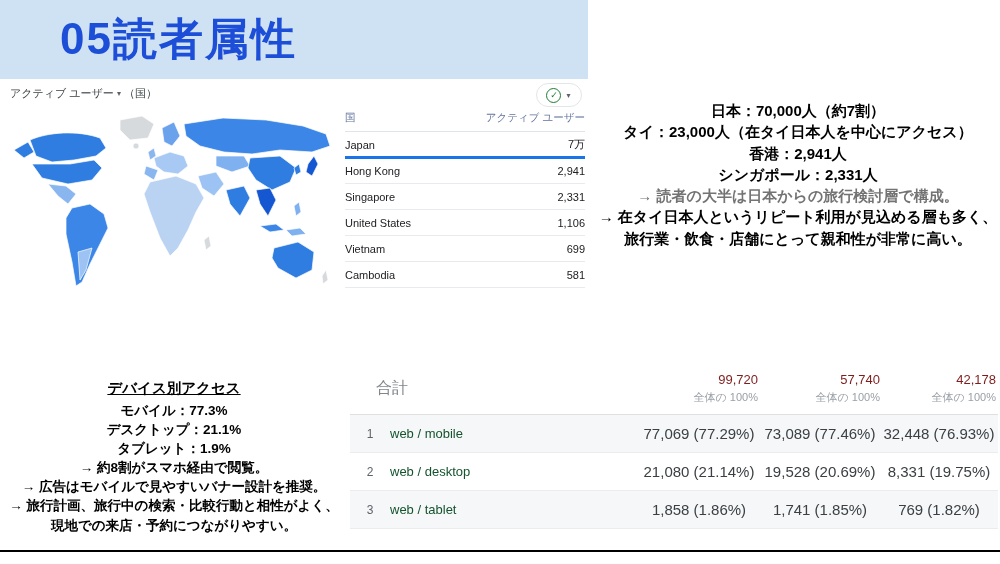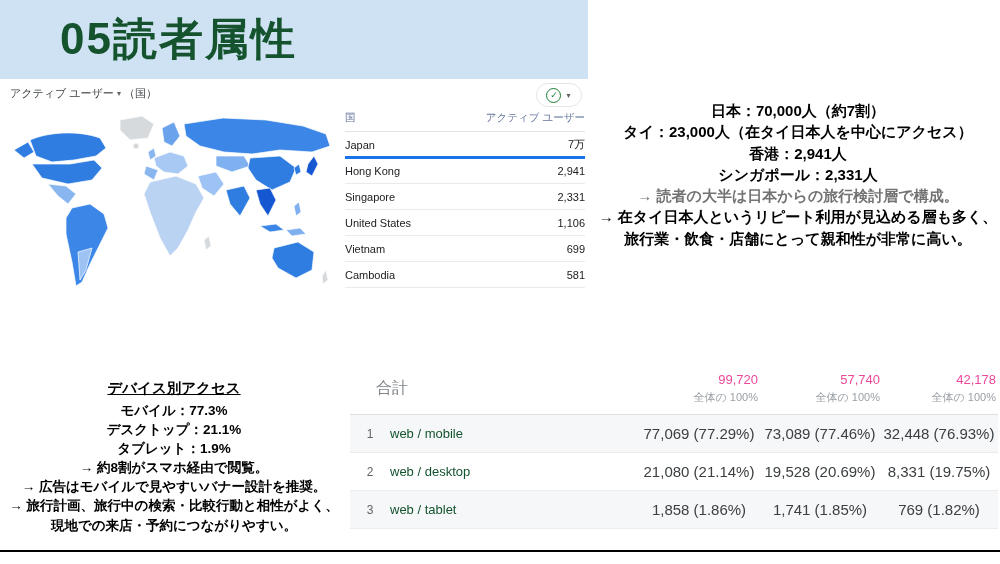--- a/index.html
+++ b/index.html
@@ -1,21 +1,21 @@
 <!DOCTYPE html>
 <html><head>
 <meta charset="utf-8">
 <style>
   html,body{margin:0;padding:0;background:#fff;}
   .slide{position:relative;width:1000px;height:564px;background:#fff;overflow:hidden;
          font-family:"Liberation Sans","DejaVu Sans",sans-serif;}
 
   
   .title-band{position:absolute;left:0;top:0;width:588px;height:79px;background:#cfe2f3;}
-  .page-title{margin:0;padding:10px 0 0 60px;font-size:44px;font-weight:800;color:#14532d;letter-spacing:2px;}
+  .page-title{margin:0;padding:10px 0 0 60px;font-size:44px;font-weight:800;color:#1d4ed8;letter-spacing:2px;}
 
   
   .ga-header{position:absolute;left:10px;top:86px;display:flex;align-items:center;gap:2px;
              font-size:11px;color:#3c4043;cursor:pointer;}
   .ga-caret{font-size:8px;color:#5f6368;margin:0 1px;}
   .check-btn{position:absolute;left:536px;top:83px;width:44px;height:22px;border:1px solid #e3e5e8;
              border-radius:12px;background:#fff;display:flex;align-items:center;justify-content:center;
              gap:4px;cursor:pointer;}
   .check-circle{width:13px;height:13px;border:1.4px solid #1e7e34;border-radius:50%;color:#1e7e34;
                 font-size:9px;line-height:13px;text-align:center;font-weight:bold;}
@@ -42,21 +42,21 @@
   .device-summary{position:absolute;left:6px;top:378px;width:336px;text-align:center;
                   font-weight:bold;font-size:13.5px;line-height:1.42;color:#000;}
   .ds-title{font-size:14.5px;text-decoration:underline;margin-bottom:2px;}
 
   
   .dtable{position:absolute;left:350px;top:362px;width:648px;color:#202124;}
   .dhead{display:grid;grid-template-columns:290px 120px 122px 116px;align-items:center;height:52px;
          border-bottom:1px solid #e0e0e0;}
   .dtotal-label{color:#80868b;font-size:16px;padding-left:26px;}
   .dcol{text-align:right;padding-right:2px;}
-  .dval{font-size:13px;color:#ec4899;}
+  .dval{font-size:13px;color:#7f1d1d;}
   .dsub{font-size:11px;color:#9aa0a6;margin-top:3px;}
   .drow{display:grid;grid-template-columns:40px 250px 120px 122px 116px;align-items:center;height:37px;
         border-bottom:1px solid #ececec;}
   .drow.alt{background:#f5f7f9;}
   .didx{color:#5f6368;font-size:12px;text-align:center;}
   .dlabel{color:#14532d;font-size:13px;}
   .dcell{text-align:center;color:#3c4043;font-size:15px;padding-right:2px;}
 
   .bottom-rule{position:absolute;left:0;top:550px;width:1000px;height:2px;background:#000;}
 </style>

